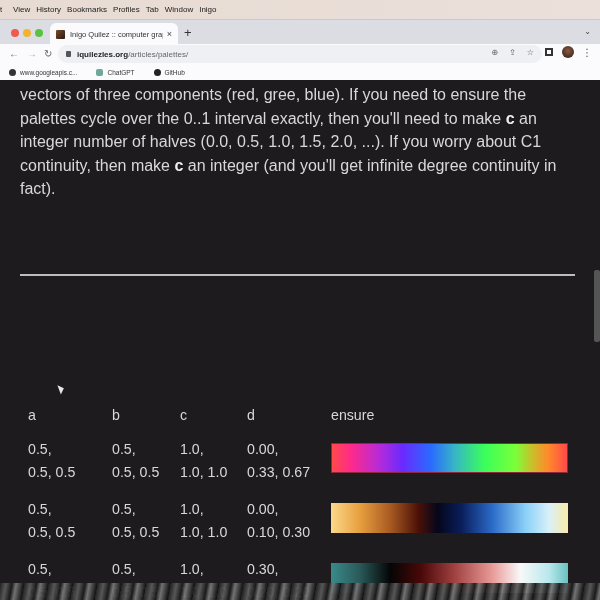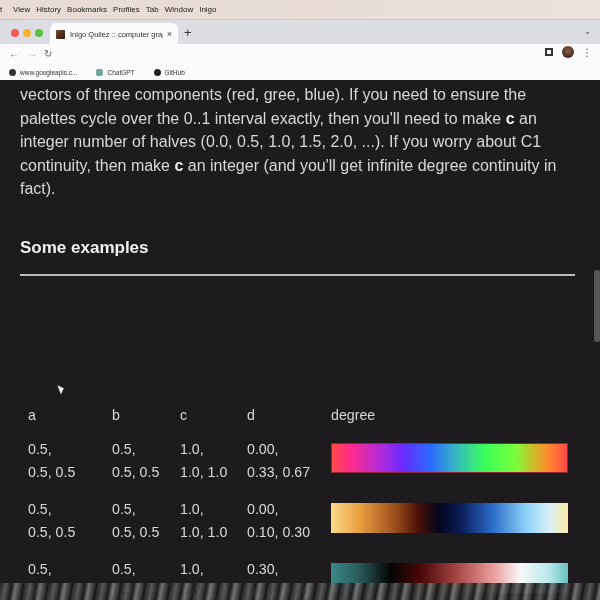--- a/index.html
+++ b/index.html
@@ -119,20 +119,30 @@
     <span class="close">×</span>
   </div>
   <span class="newtab">+</span>
   <span class="tabmenu">⌄</span>
 </div>
 
 <div class="toolbar">
   <span class="navbtn" style="left:9px">←</span>
   <span class="navbtn" style="left:27px;color:#aaa">→</span>
   <span class="navbtn" style="left:44px">↻</span>
+  <div class="omnibox">
+    <span class="lock"></span>
+    <span class="domain">iquilezles.org</span>
+    <span class="path">/articles/palettes/</span>
+    <div class="omni-icons">
+      <span>⊕</span>
+      <span>⇪</span>
+      <span>☆</span>
+    </div>
+  </div>
   <div class="rightbtns">
     <div class="sidepanel-icon"></div>
     <div class="avatar"></div>
     <span class="kebab">⋮</span>
   </div>
 </div>
 
 <div class="bookmarks">
   <div class="bm">
     <span class="ico"></span>
@@ -144,33 +154,32 @@
   </div>
   <div class="bm">
     <span class="ico gh"></span>
     <span>GitHub</span>
   </div>
 </div>
 
 <div class="content">
   <p class="para p1"><span>vectors of three components (red, gree, blue). If you need to ensure the palettes cycle over the 0..1 interval exactly, then you'll need to make </span><b>c</b><span> an integer number of halves (0.0, 0.5, 1.0, 1.5, 2.0, ...). If you worry about C1 continuity, then make </span><b>c</b><span> an integer (and you'll get infinite degree continuity in fact).</span></p>
 
-  <h2 class="h2">Some examples</h2>
   <div class="hr"></div>
 
 
   <div class="cursor"></div>
 
   <div class="table">
     <div class="th">
       <span class="cell c-a">a</span>
       <span class="cell c-b">b</span>
       <span class="cell c-c">c</span>
       <span class="cell c-d">d</span>
-      <span class="cell c-p">degree</span>
+      <span class="cell c-p">ensure</span>
     </div>
 
     <div class="tr r1">
       <span class="cell c-a"><span>0.5,</span><br><span>0.5, 0.5</span></span>
       <span class="cell c-b"><span>0.5,</span><br><span>0.5, 0.5</span></span>
       <span class="cell c-c"><span>1.0,</span><br><span>1.0, 1.0</span></span>
       <span class="cell c-d"><span>0.00,</span><br><span>0.33, 0.67</span></span>
       <div class="swatch sw1"></div>
     </div>
 

